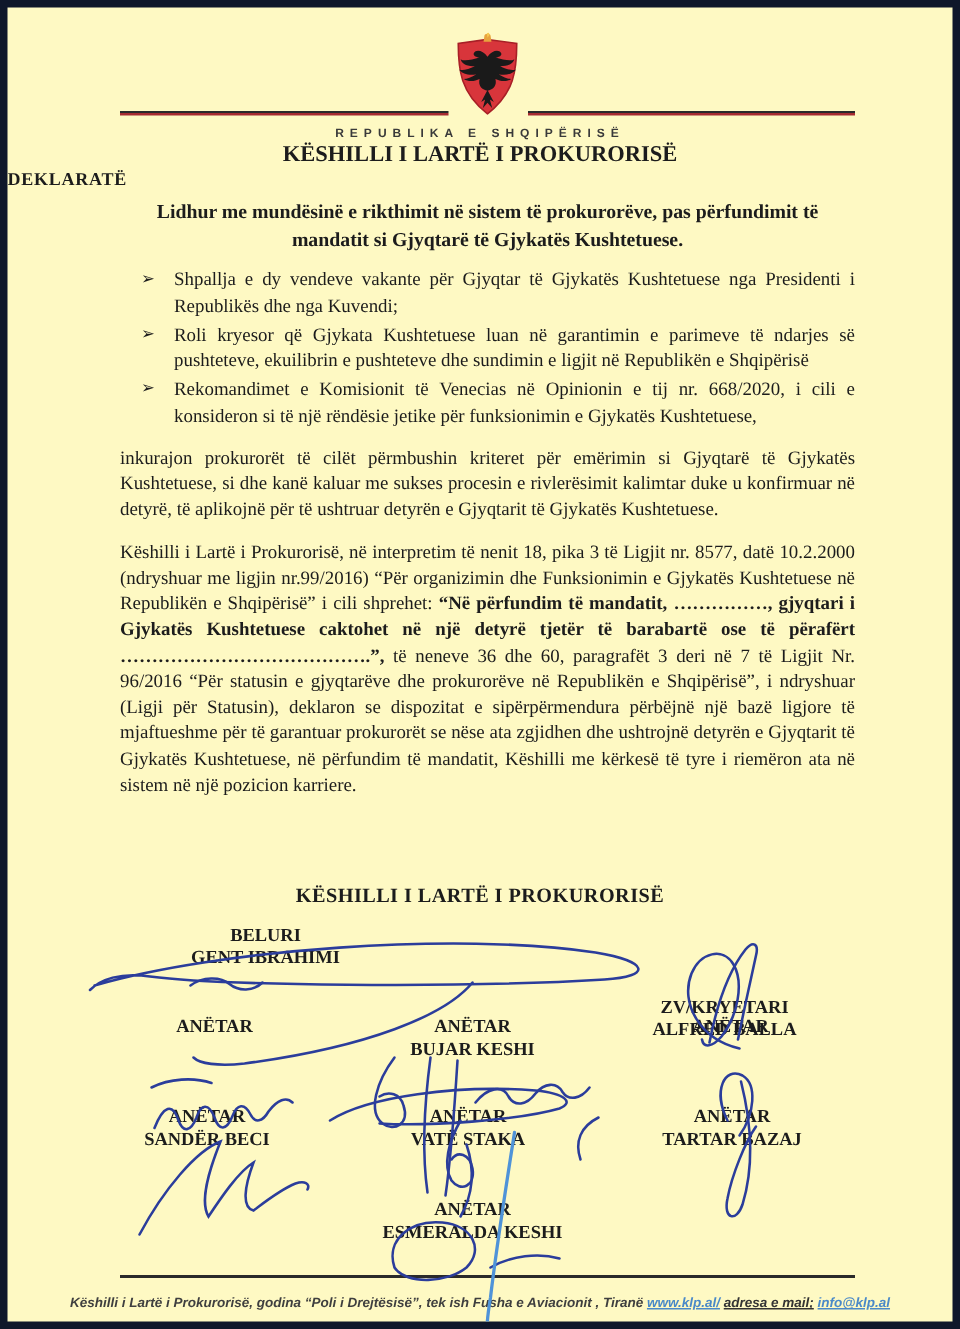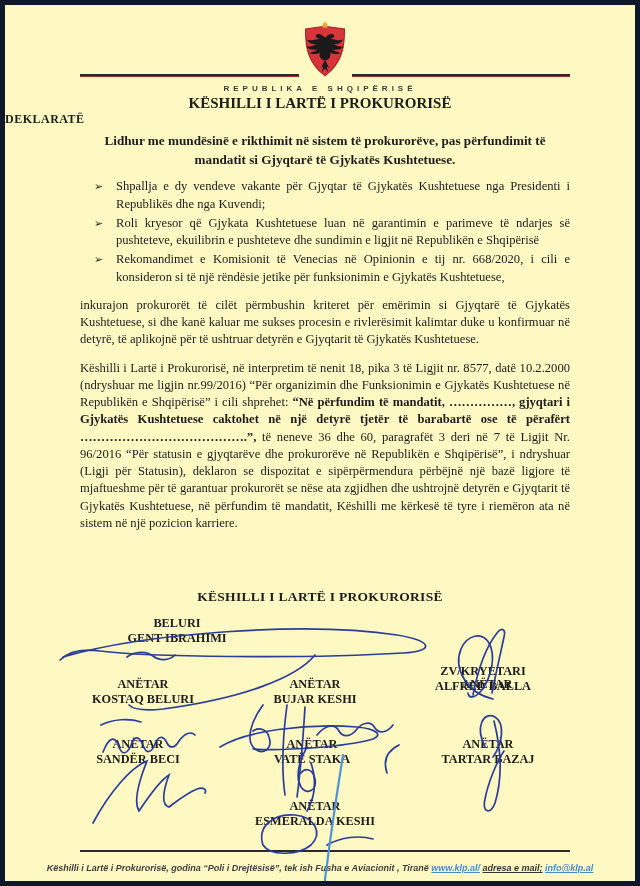--- a/index.html
+++ b/index.html
@@ -107,21 +107,20 @@
   <div class="sig-block sb-r1c1">
     <div>BELURI</div>
     <div>GENT IBRAHIMI</div>
   </div>
   <div class="sig-block sb-r1c2">
     <div>ZV/KRYETARI</div>
     <div>ALFRED BALLA</div>
   </div>
   <div class="sig-block sb-r2c1">
     <div>ANËTAR</div>
-    <div>KOSTAQ BELURI</div>
   </div>
   <div class="sig-block sb-r2c2">
     <div>ANËTAR</div>
     <div>BUJAR KESHI</div>
   </div>
   <div class="sig-block sb-r2c3">
     <div>ANËTAR</div>
   </div>
   <div class="sig-block sb-r3c1">
     <div>ANËTAR</div>

